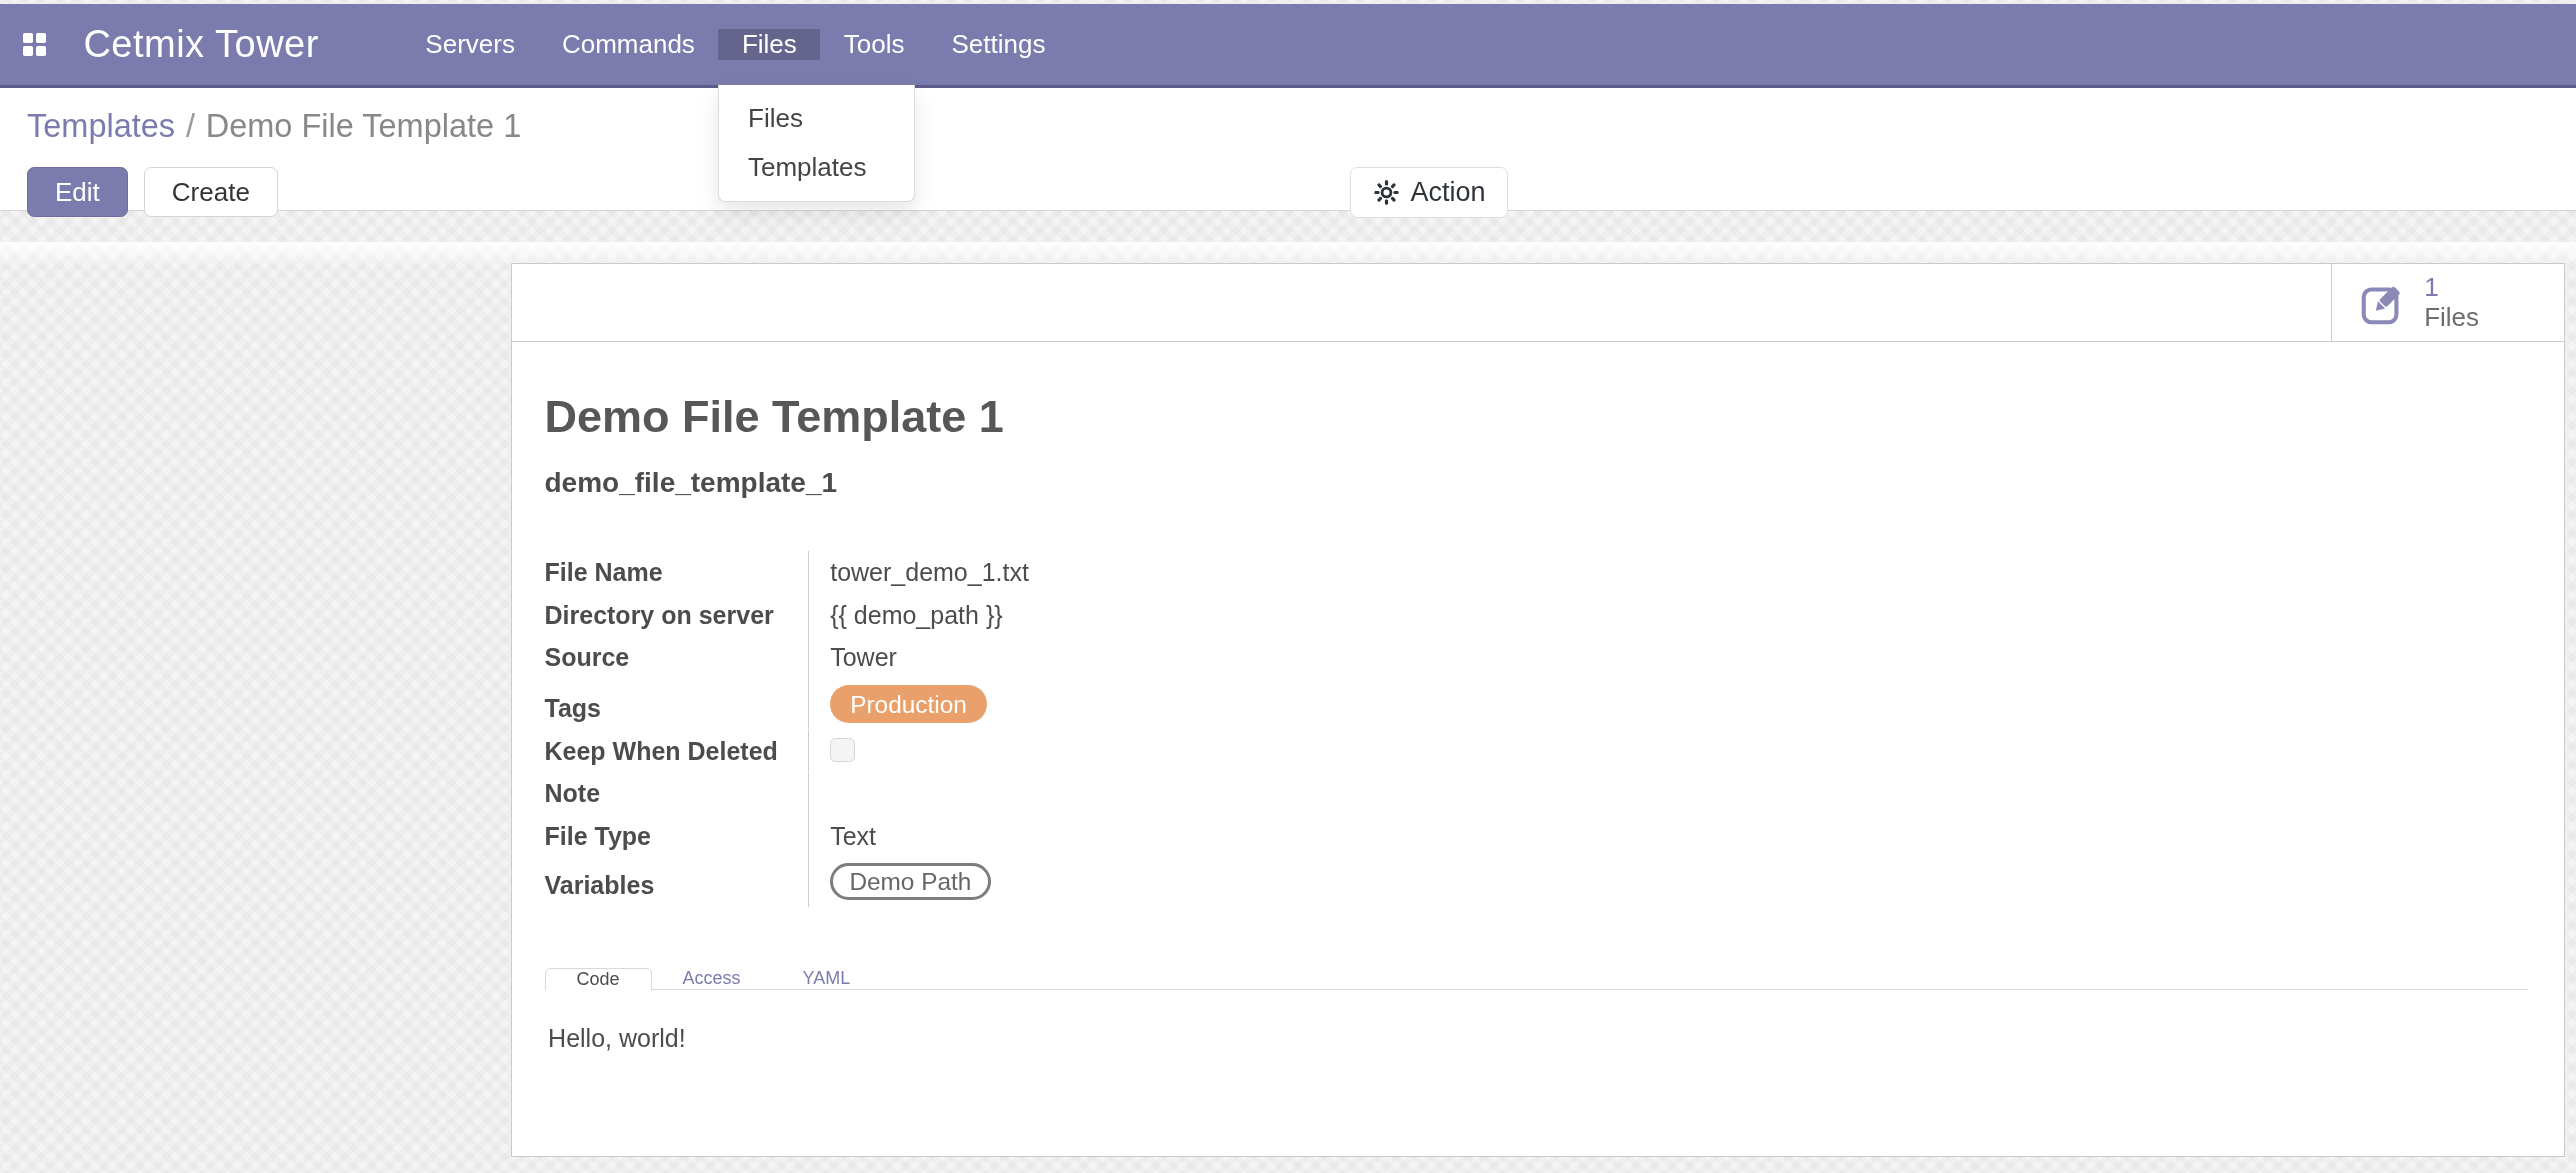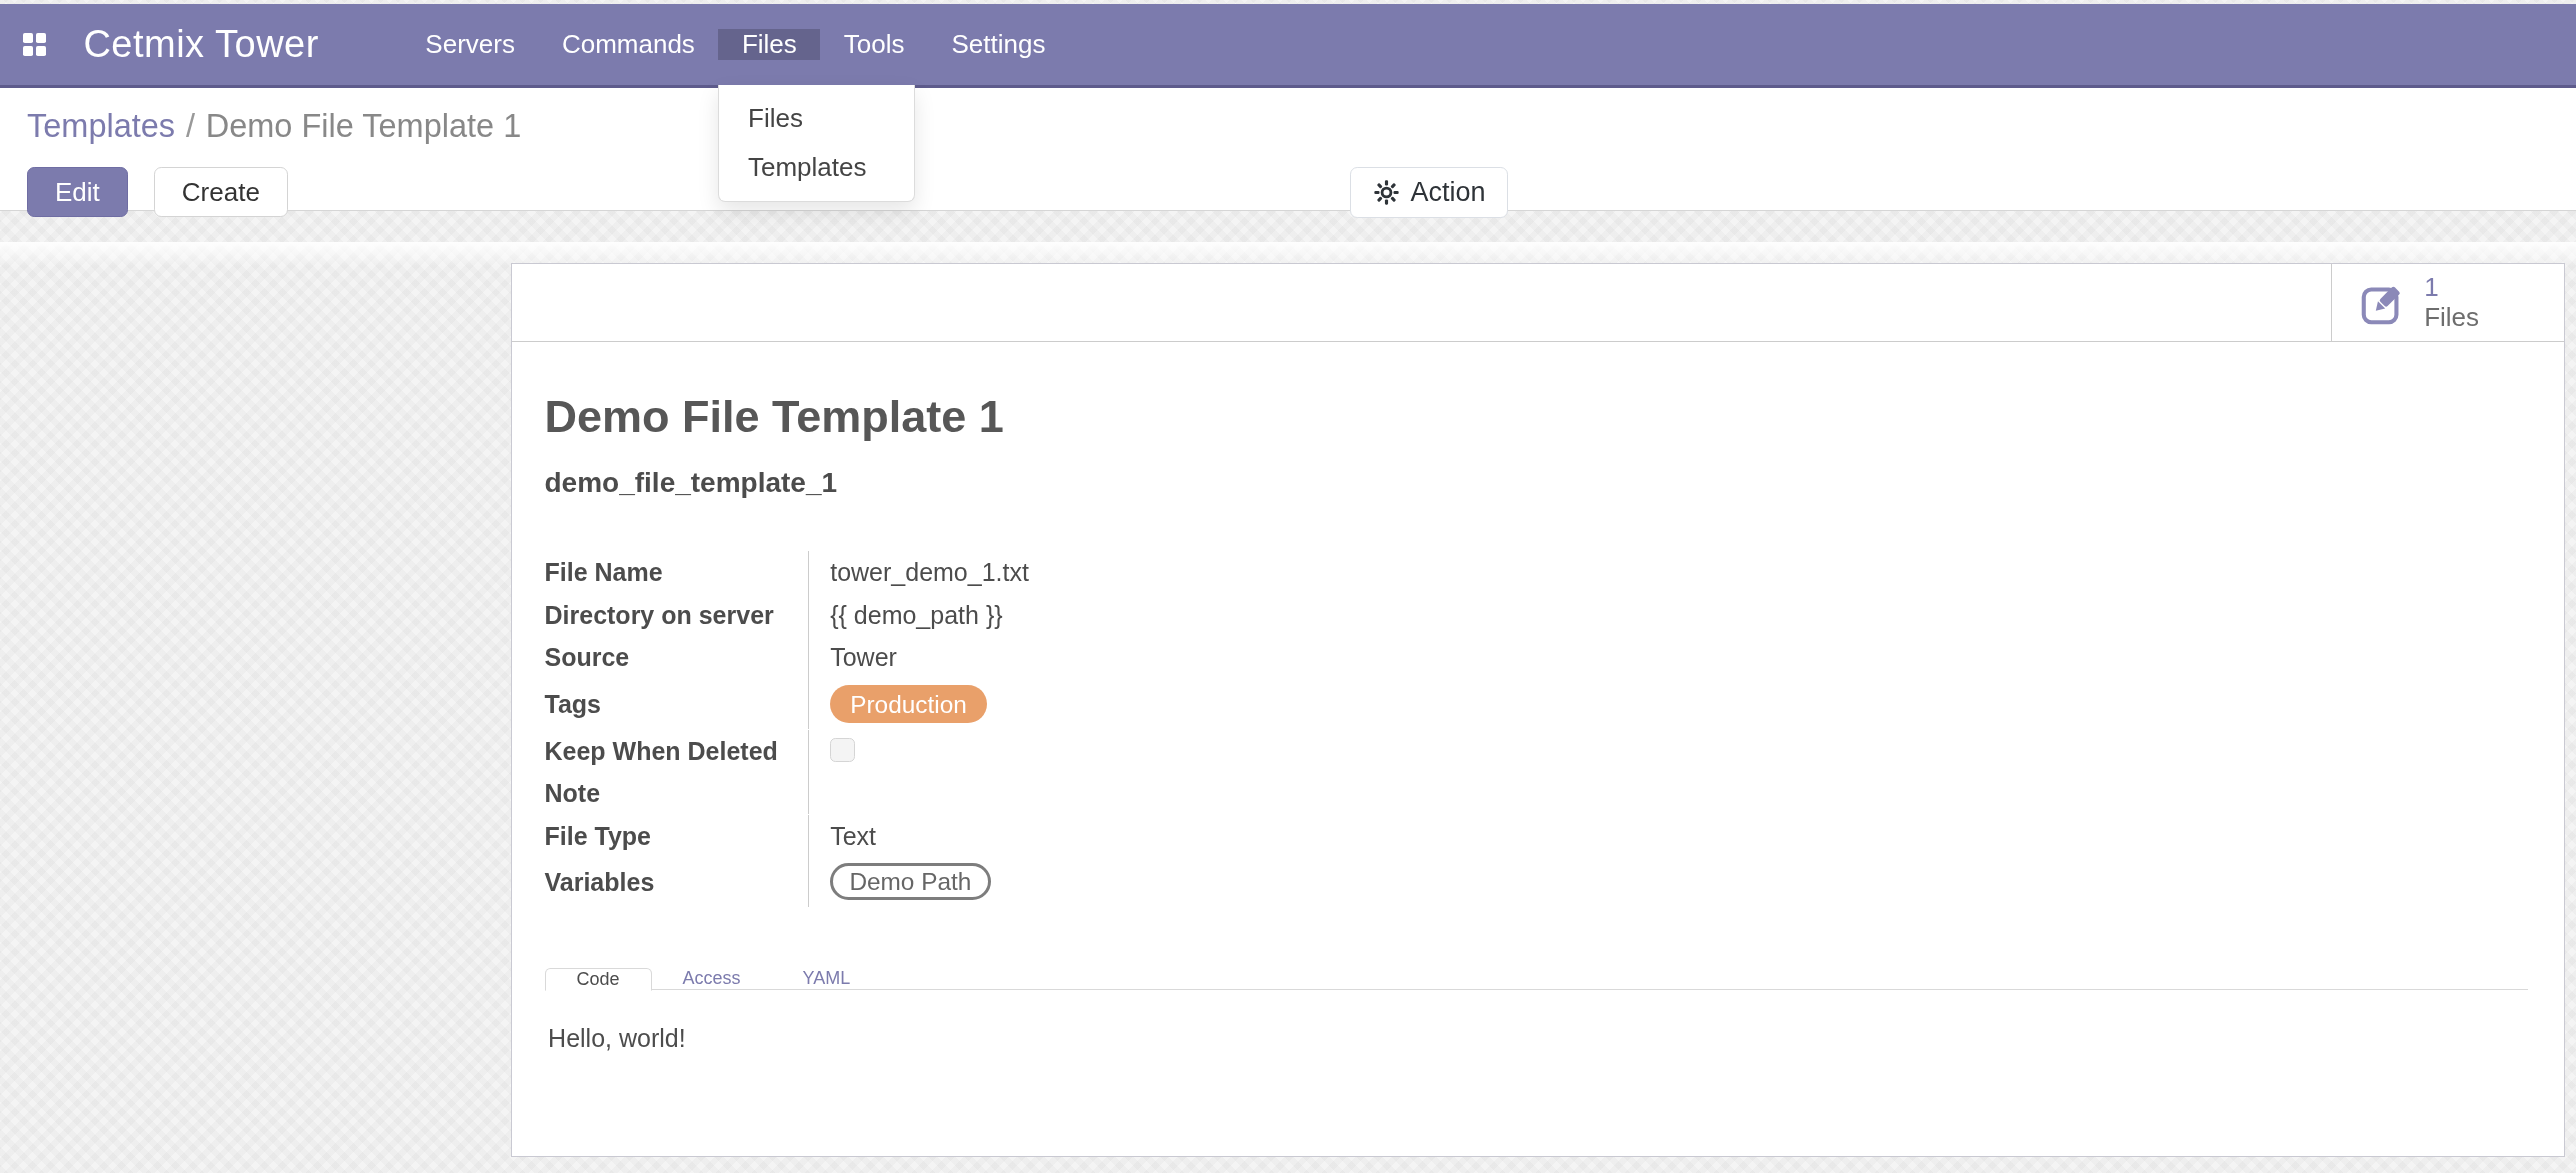--- a/index.html
+++ b/index.html
@@ -40,21 +40,21 @@
     background: #fff; border-bottom: 1.8px solid #d6d6d6; z-index: 5;
   }
   .cp-shadow {
     position: absolute; left: 0; top: 242px; right: 0; height: 25px;
     background: linear-gradient(rgba(255,255,255,0.95), rgba(255,255,255,0)); z-index: 4;
   }
   .breadcrumb { position: absolute; left: 27px; top: 23.5px; font-size: 32.5px; white-space: nowrap; }
   .breadcrumb .bc-link { color: #7c7bad; cursor: pointer; }
   .breadcrumb .bc-sep { color: #999; margin: 0 10.8px; }
   .breadcrumb .bc-current { color: #888; }
-  .btn-row { position: absolute; left: 27px; top: 83px; display: flex; gap: 26px; border-radius: 15px; }
+  .btn-row { position: absolute; left: 27px; top: 83px; display: flex; gap: 16px; border-radius: 15px; }
   .btn {
     height: 50px; padding: 0 27px; font-size: 26px; border-radius: 7.2px;
     display: inline-flex; align-items: center; cursor: pointer; white-space: nowrap;
   }
   .btn-primary { background: #7c7bad; border: 1.8px solid #6f6da3; color: #fff; }
   .btn-secondary { background: #fff; border: 1.8px solid #d4d4d4; color: #333; }
   .action-btn {
     position: absolute; left: 1350px; top: 83px; height: 51px; padding: 0 21.7px;
     background: #fff; border: 1.8px solid #dbdfe5; border-radius: 7.2px;
     display: inline-flex; align-items: center; gap: 10.8px;
@@ -85,21 +85,21 @@
   }
   .stat-text { display: flex; flex-direction: column; line-height: 1.15; font-size: 26px; }
   .stat-count { color: #7c7bad; font-weight: 500; }
   .stat-label { color: #6d6d6d; }
 
   .sheet-body { padding: 49px 36px 0 32.5px; }
   .record-title { margin: 0; font-size: 45px; font-weight: bold; color: #575757; line-height: 52px; }
   .record-ref { margin-top: 23.5px; font-size: 28px; font-weight: bold; color: #4c4c4c; line-height: 32.5px; }
 
   .fields { margin-top: 52px; width: 1083px; }
-  .field-row { display: flex; align-items: center; }
+  .field-row { display: flex; align-items: flex-end; }
   .f-label {
     width: 263px; flex: none; font-weight: bold; color: #4c4c4c;
     font-size: 25px; line-height: 30px; padding: 6.3px 10.8px 6.3px 0;
   }
   .f-value {
     flex: 1; border-left: 1.8px solid #ccc; padding: 6.3px 0 6.3px 21.7px;
     font-size: 25px; line-height: 30px; color: #4c4c4c; min-height: 42px;
   }
   .checkbox {
     width: 24.4px; height: 24.4px; background: #f4f4f4; border: 1.8px solid #d5d5d5;

